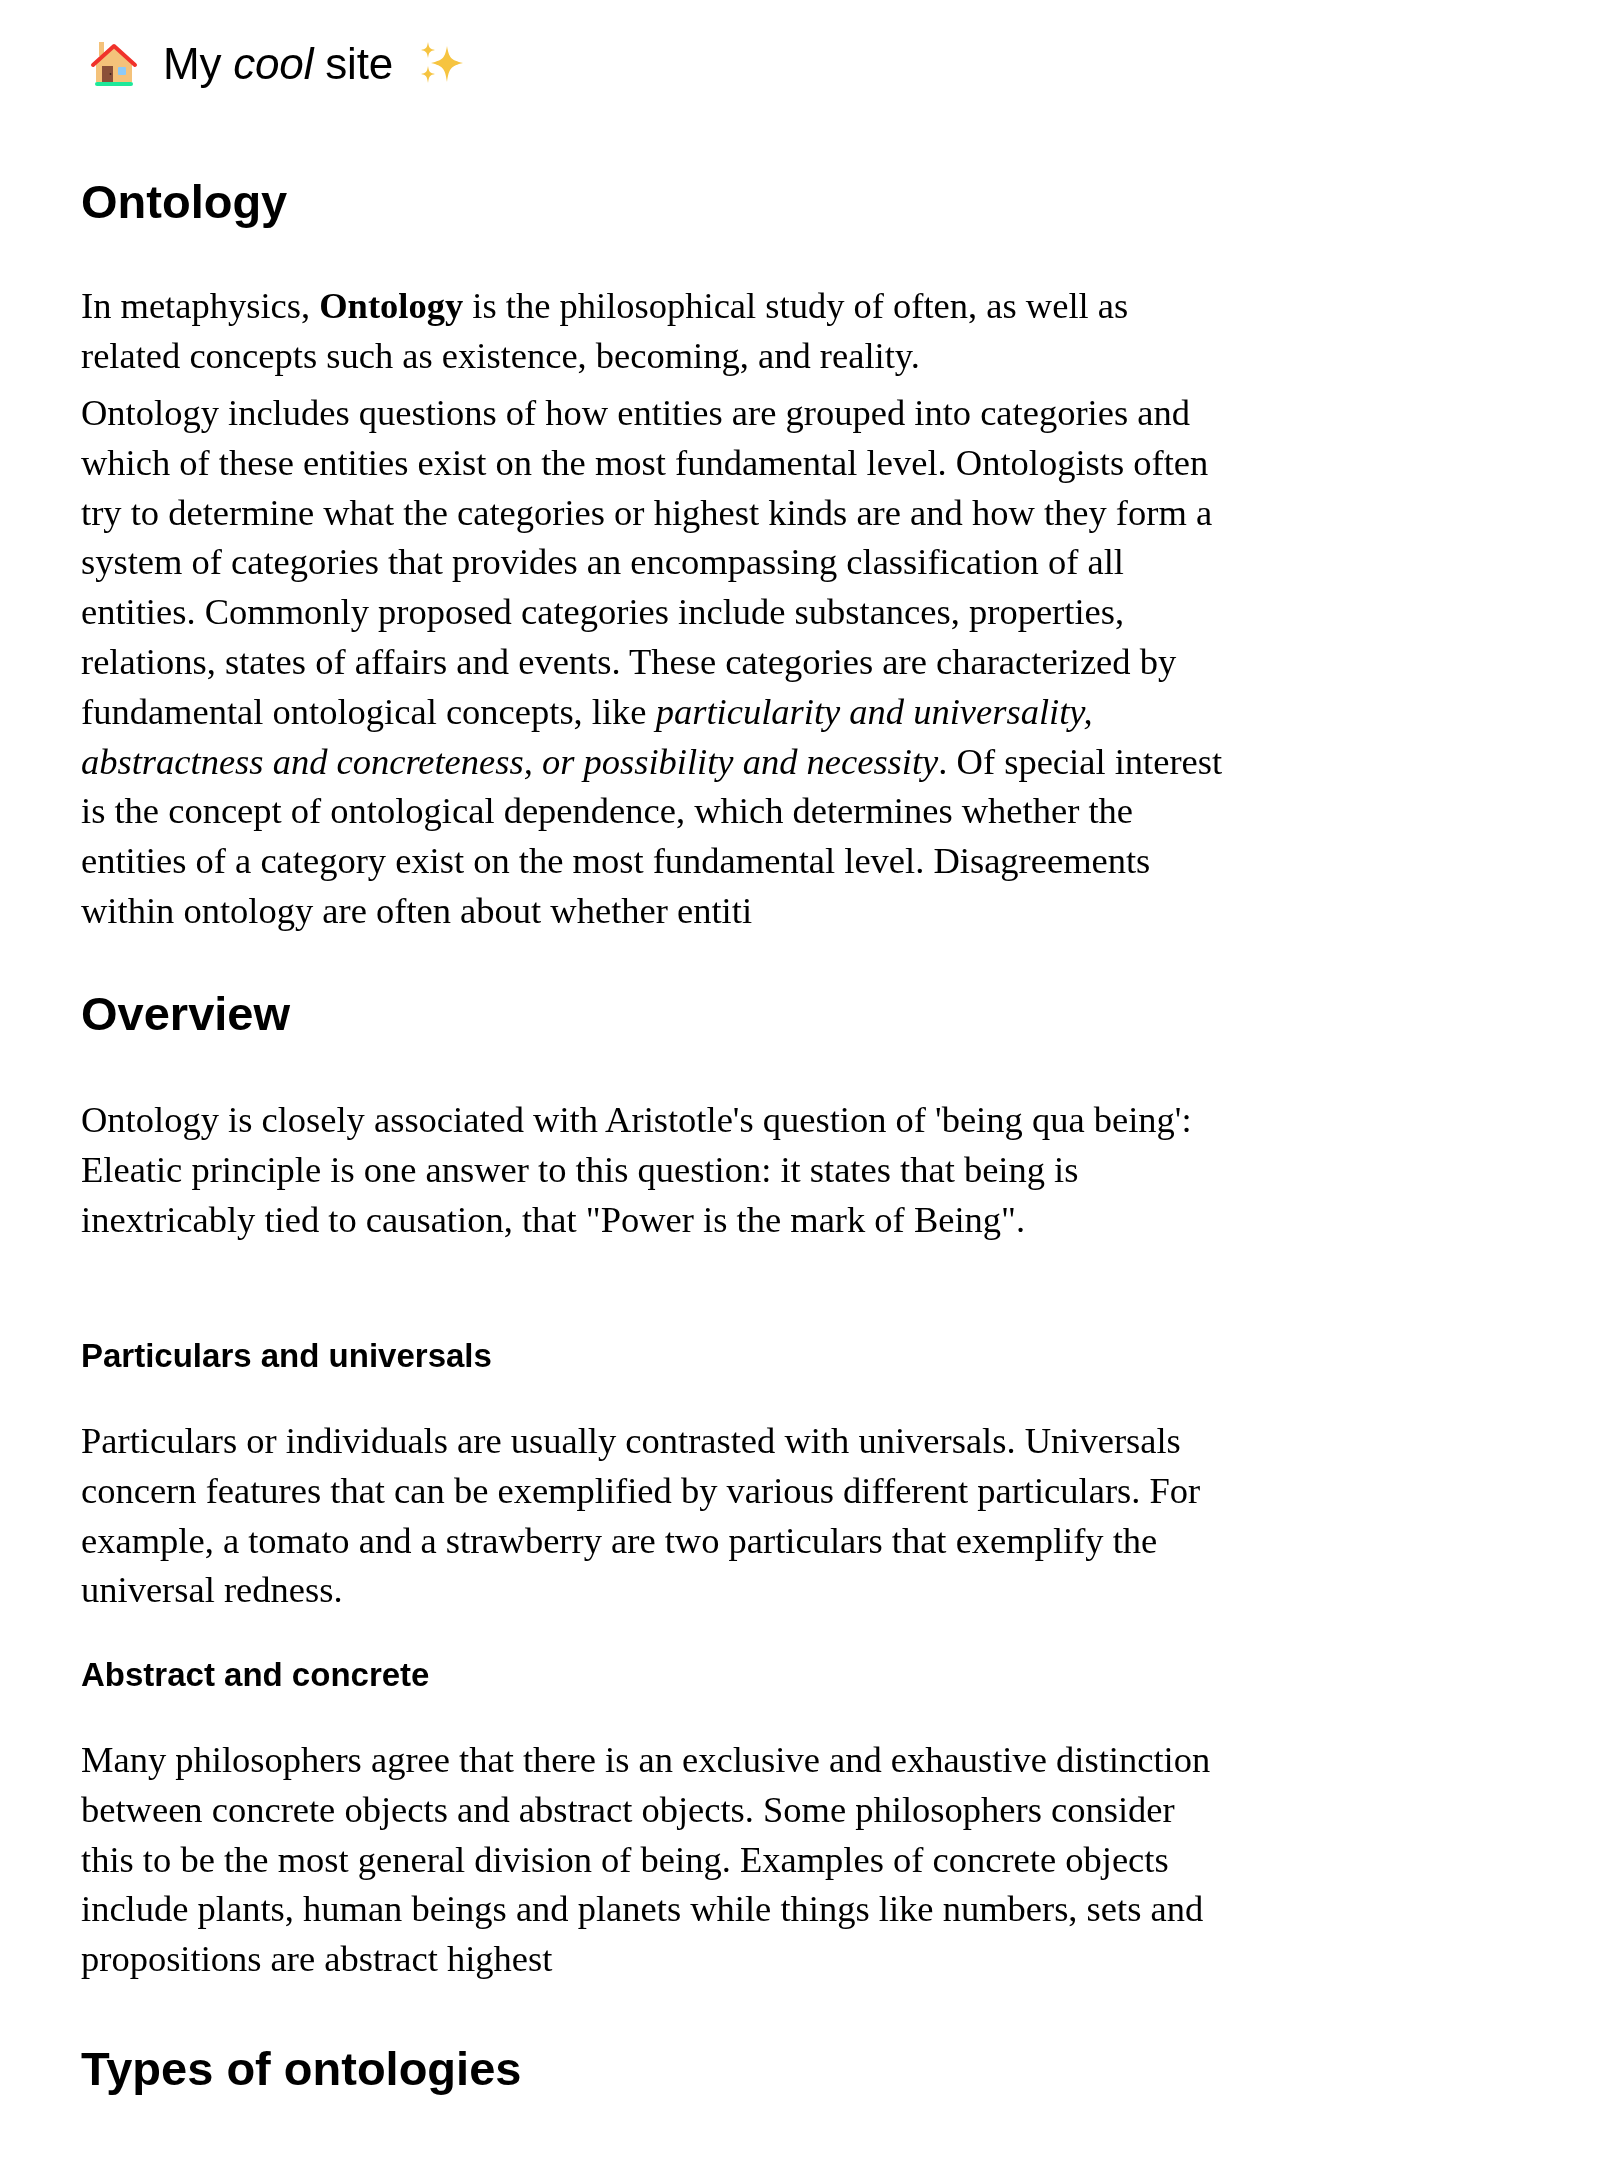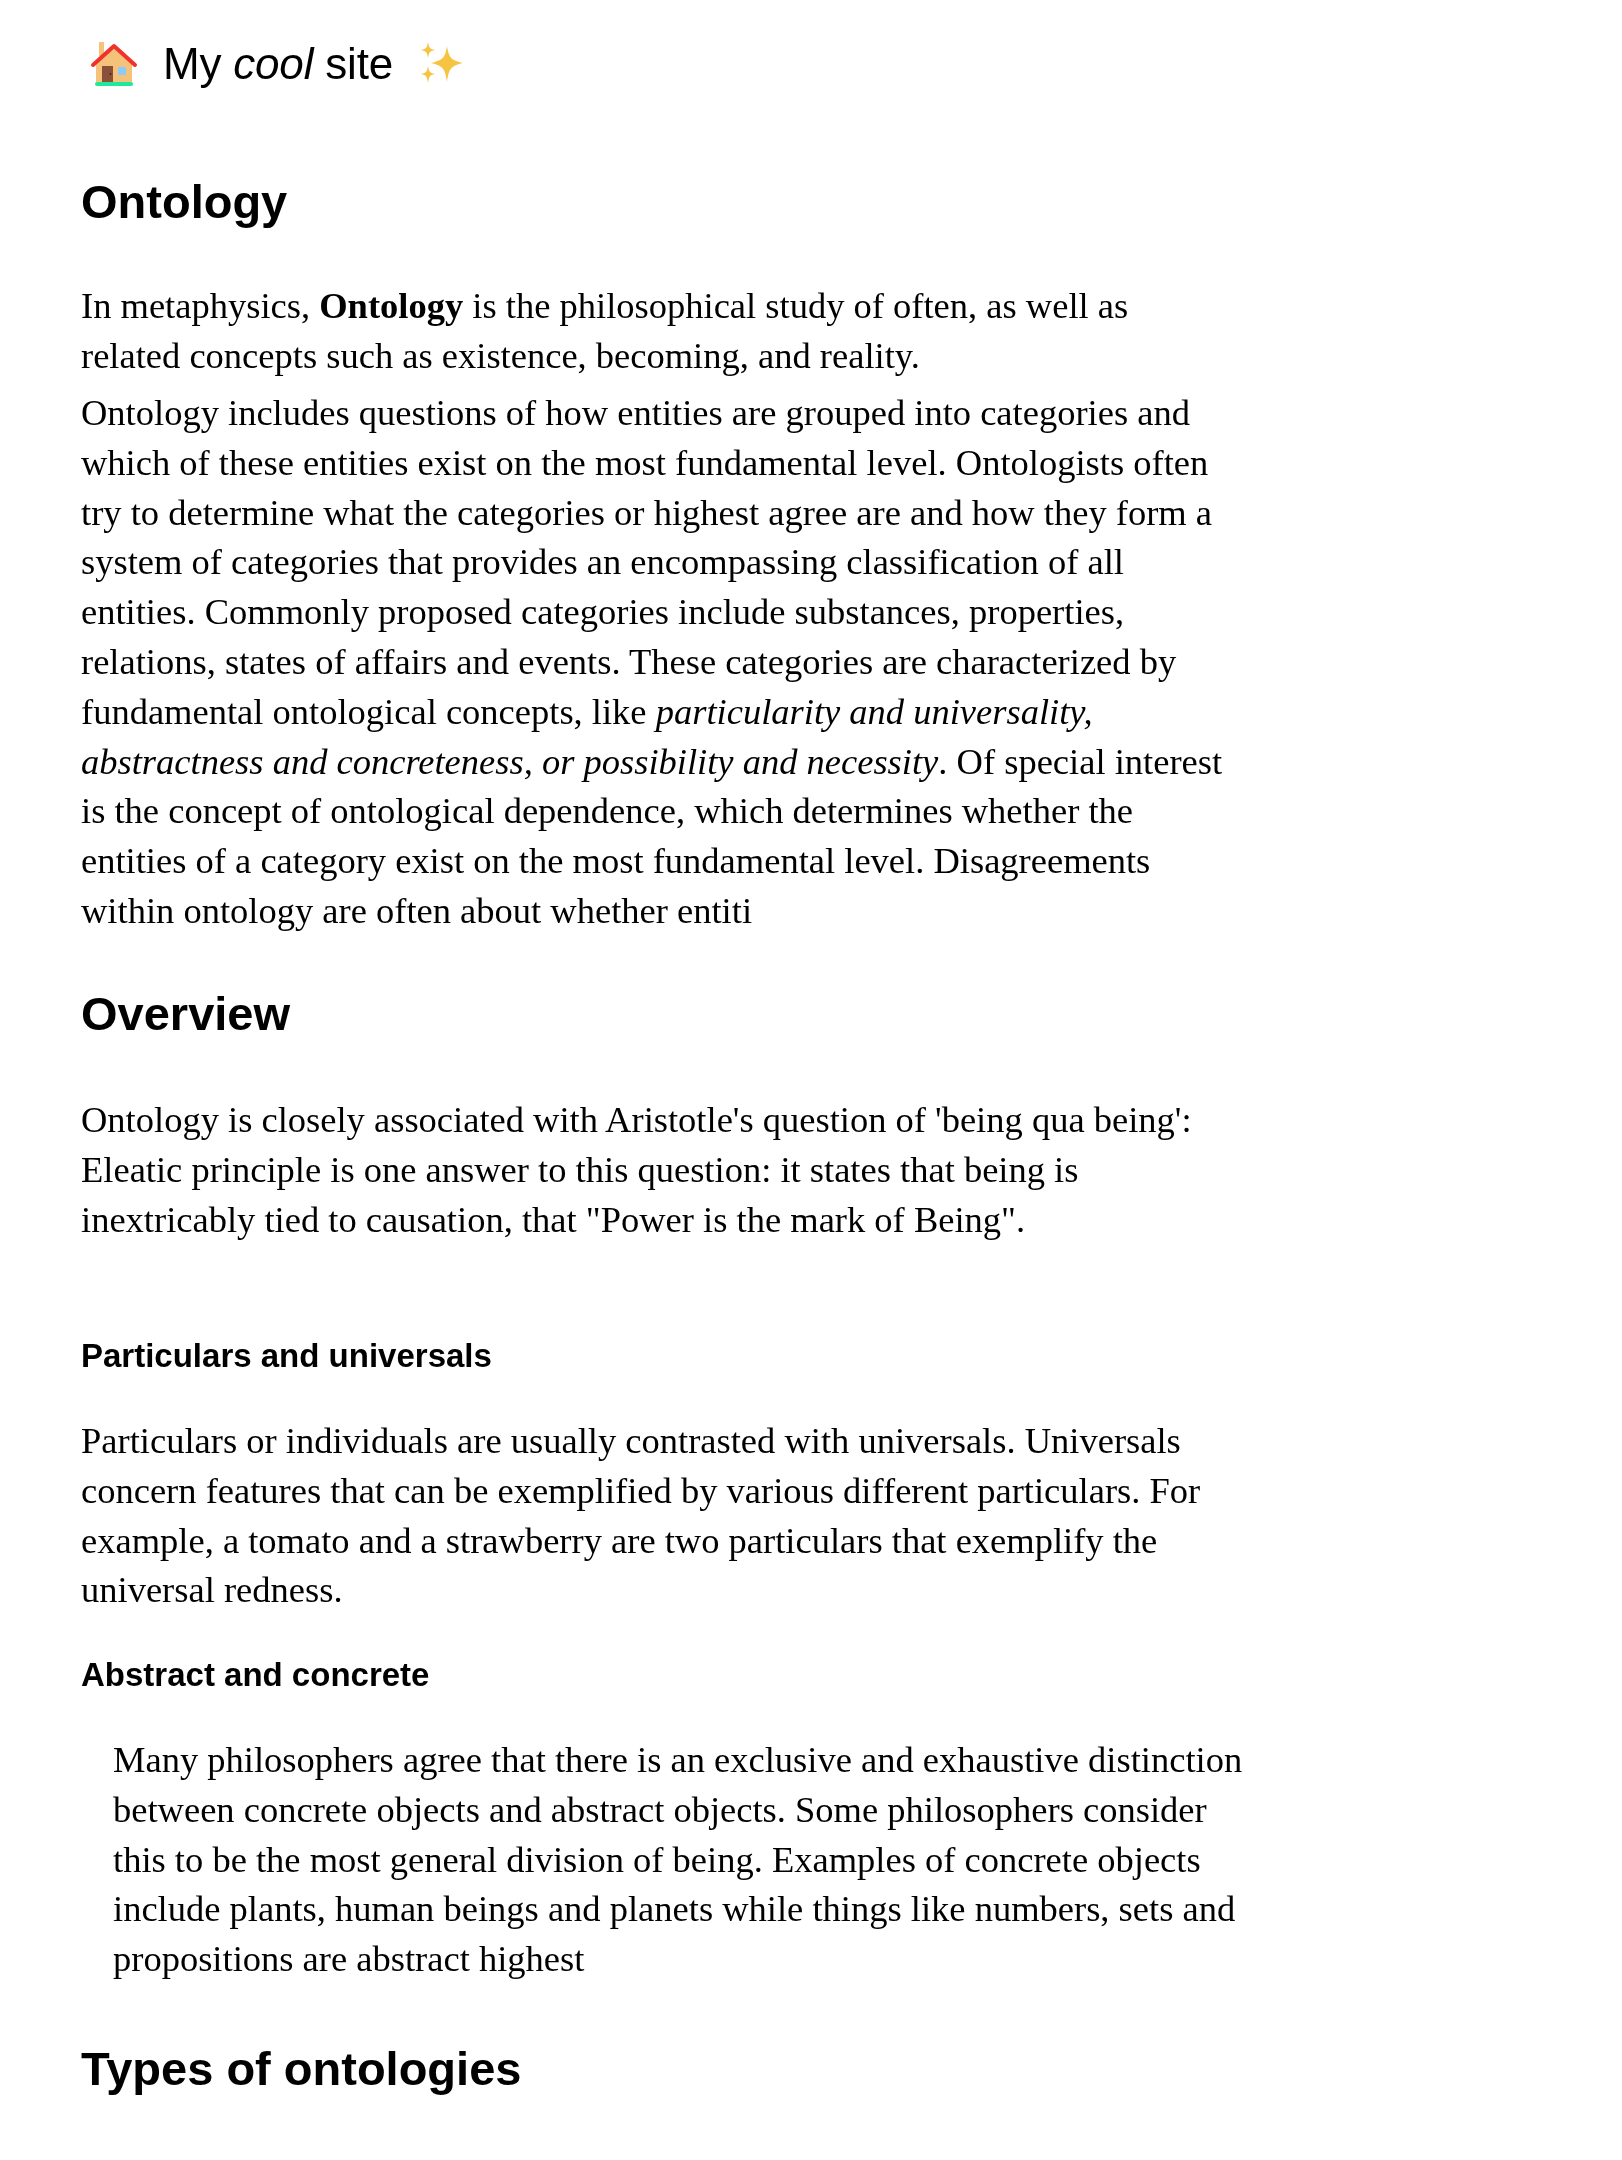--- a/index.html
+++ b/index.html
@@ -66,21 +66,21 @@
 <h2 class="blk h-big" style="top:175px;">Ontology</h2>
 
 <p class="blk para" style="top:281px;">
   <span class="line"><span>In metaphysics,</span> <b>Ontology</b> <span>is the philosophical study of often, as well as</span></span>
   <span class="line">related concepts such as existence, becoming, and reality.</span>
 </p>
 
 <p class="blk para" style="top:388px;">
   <span class="line">Ontology includes questions of how entities are grouped into categories and</span>
   <span class="line">which of these entities exist on the most fundamental level. Ontologists often</span>
-  <span class="line">try to determine what the categories or highest agree are and how they form a</span>
+  <span class="line">try to determine what the categories or highest kinds are and how they form a</span>
   <span class="line">system of categories that provides an encompassing classification of all</span>
   <span class="line">entities. Commonly proposed categories include substances, properties,</span>
   <span class="line">relations, states of affairs and events. These categories are characterized by</span>
   <span class="line"><span>fundamental ontological concepts, like </span><i>particularity and universality,</i></span>
   <span class="line"><i>abstractness and concreteness, or possibility and necessity</i><span>. Of special interest</span></span>
   <span class="line">is the concept of ontological dependence, which determines whether the</span>
   <span class="line">entities of a category exist on the most fundamental level. Disagreements</span>
   <span class="line">within ontology are often about whether entiti</span>
 </p>
 
@@ -96,21 +96,21 @@
 
 <p class="blk para" style="top:1416px;">
   <span class="line">Particulars or individuals are usually contrasted with universals. Universals</span>
   <span class="line">concern features that can be exemplified by various different particulars. For</span>
   <span class="line">example, a tomato and a strawberry are two particulars that exemplify the</span>
   <span class="line">universal redness.</span>
 </p>
 
 <h3 class="blk h-small" style="top:1657px;">Abstract and concrete</h3>
 
-<p class="blk para" style="top:1735px;margin-left:32px;">
+<p class="blk para" style="top:1735px;">
   <span class="line">Many philosophers agree that there is an exclusive and exhaustive distinction</span>
   <span class="line">between concrete objects and abstract objects. Some philosophers consider</span>
   <span class="line">this to be the most general division of being. Examples of concrete objects</span>
   <span class="line">include plants, human beings and planets while things like numbers, sets and</span>
   <span class="line">propositions are abstract highest</span>
 </p>
 
 <h2 class="blk h-big" style="top:2042px;">Types of ontologies</h2>
 
 </body></html>

